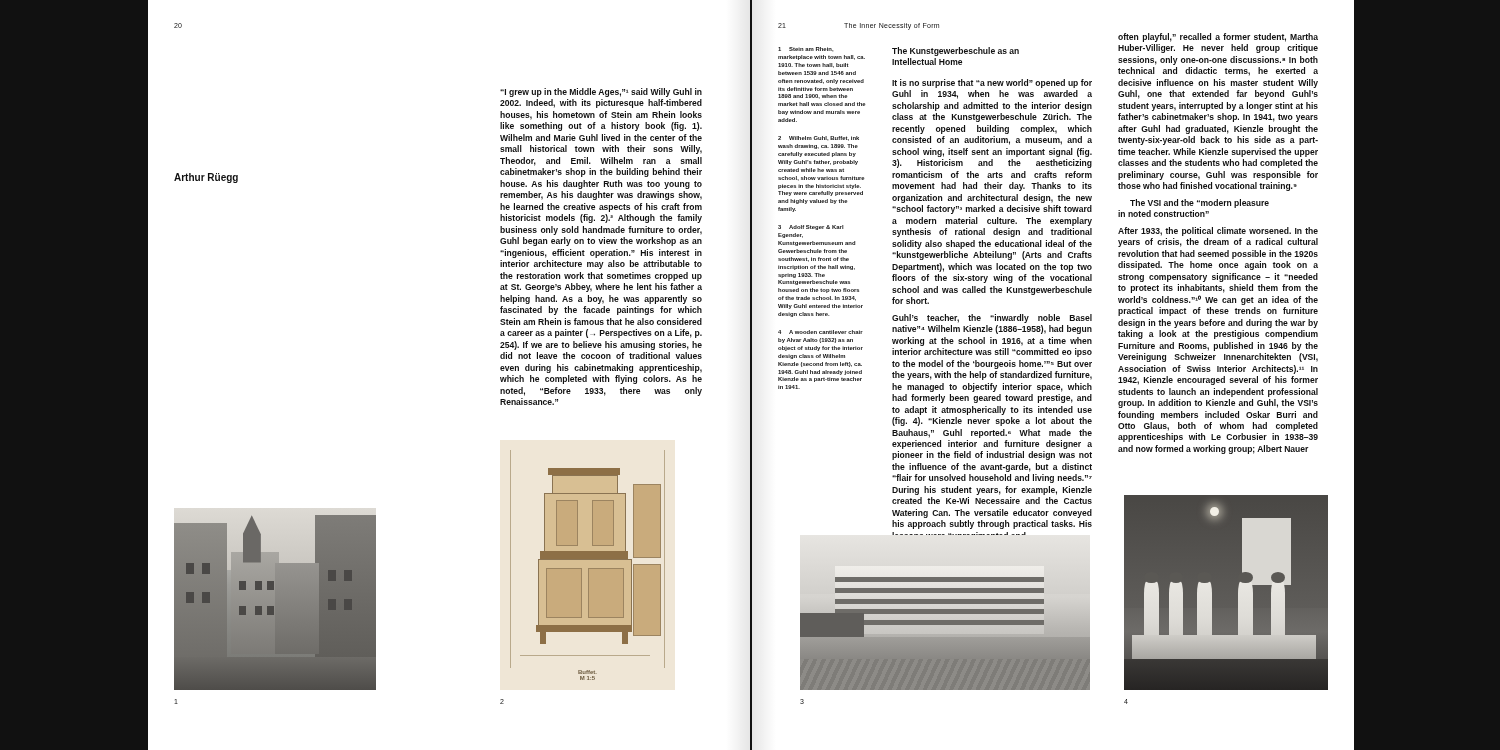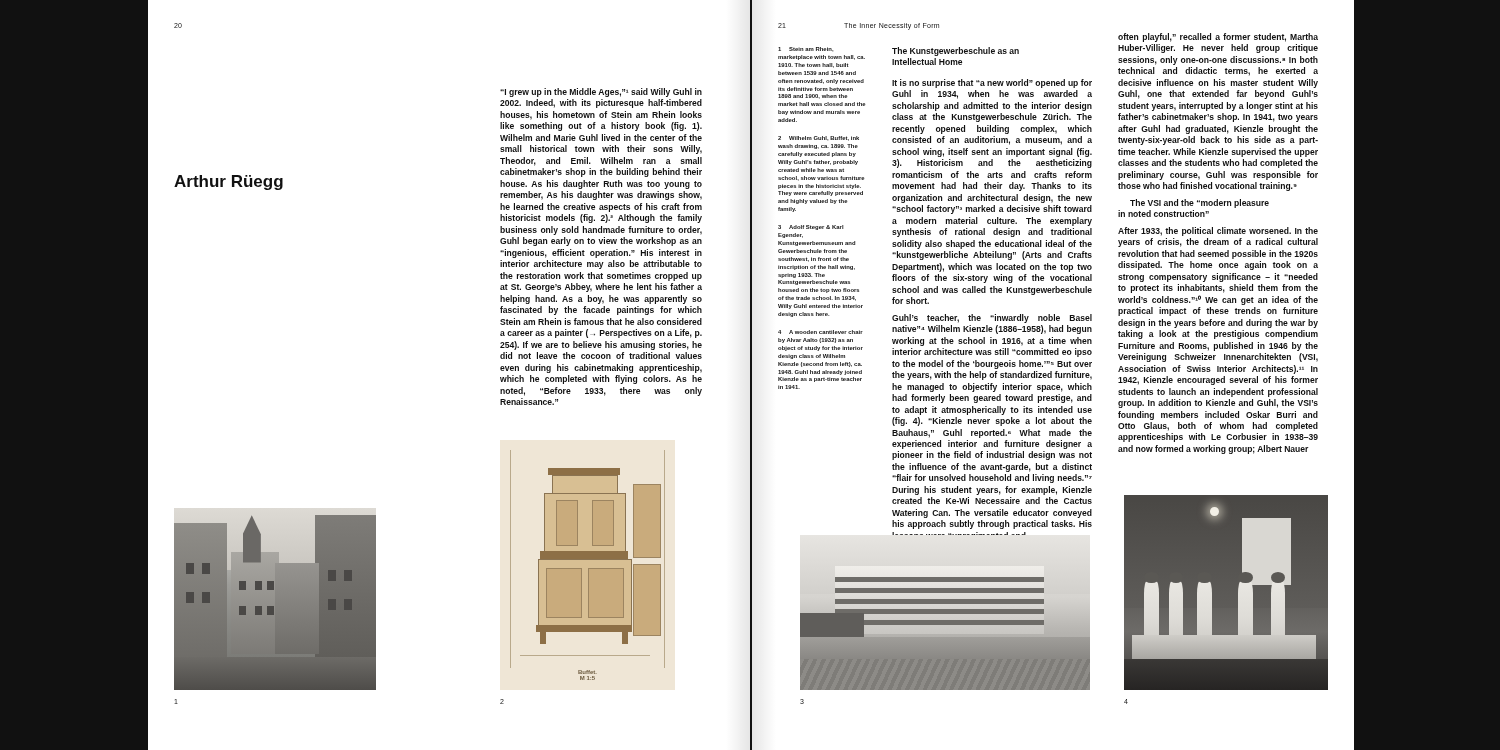--- a/index.html
+++ b/index.html
@@ -57,21 +57,21 @@
   .title {
     position: absolute;
     font-size: 18.5px;
     line-height: 1.28;
     font-weight: bold;
     color: #111;
     letter-spacing: -0.005em;
   }
   .author {
     position: absolute;
-    font-size: 17px;
+    font-size: 10px;
     font-weight: bold;
     color: #111;
   }
 
   .col {
     position: absolute;
     color: #111;
   }
   .body-col {
     font-size: 8.55px;

